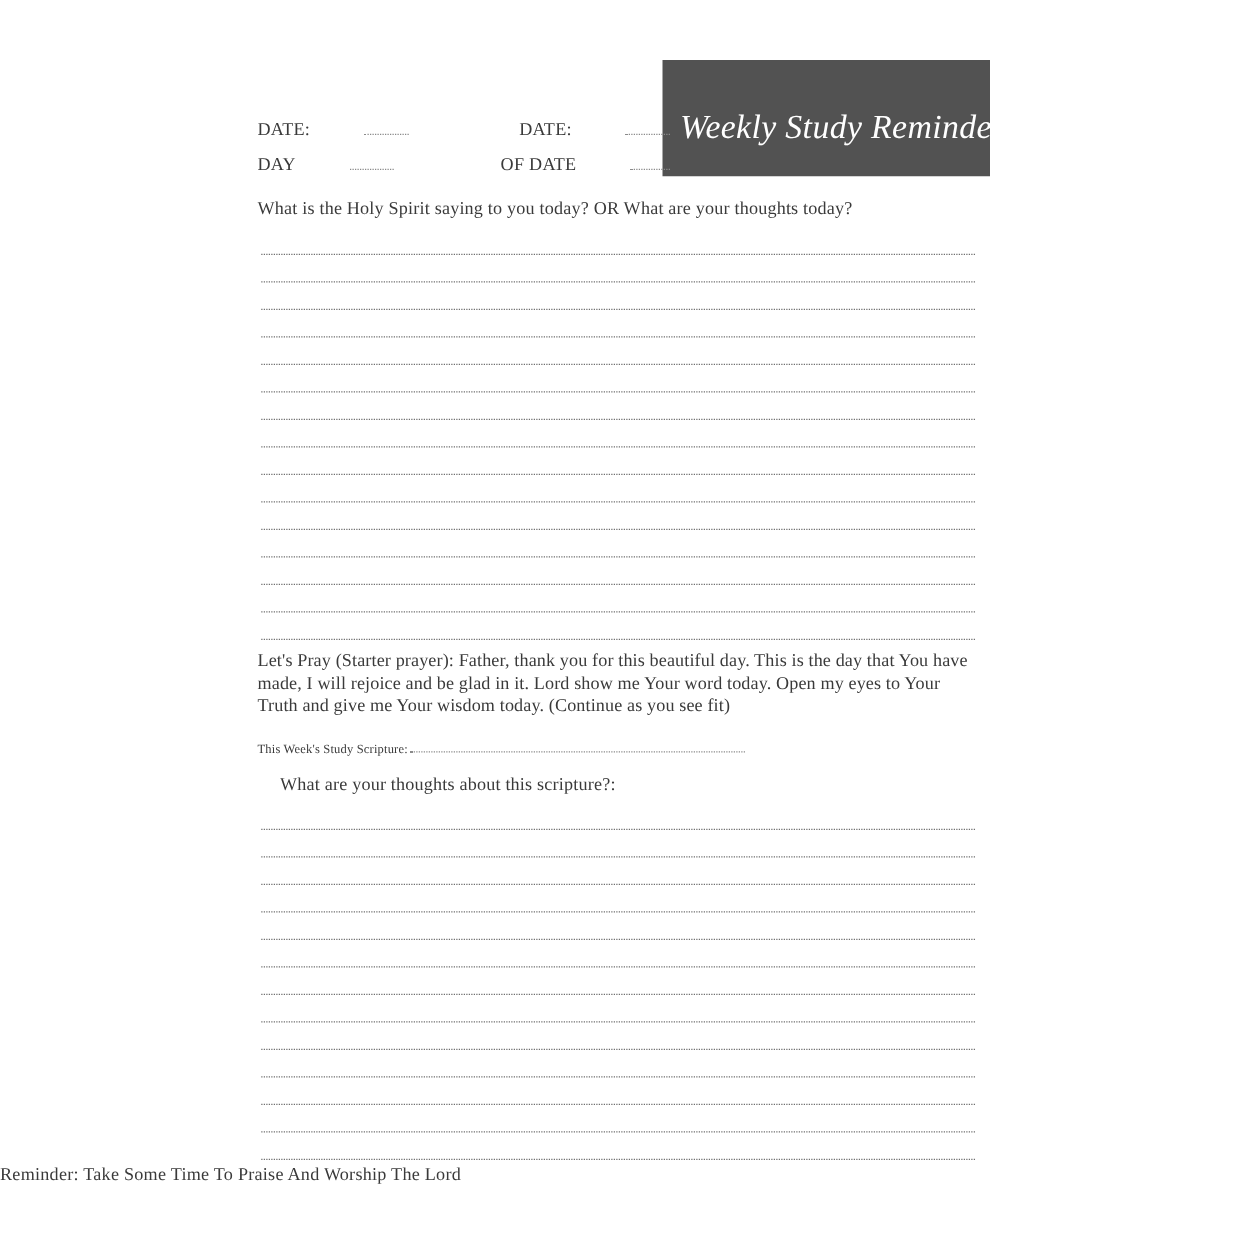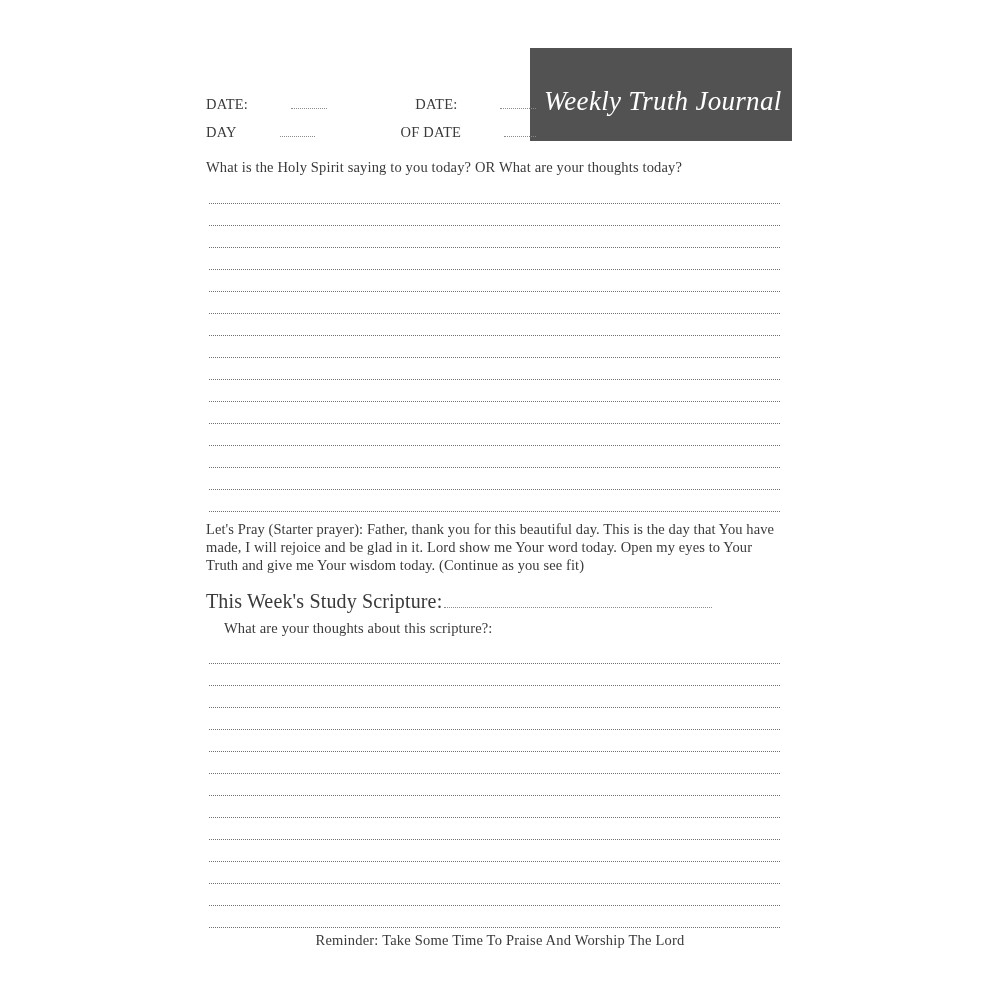--- a/index.html
+++ b/index.html
@@ -111,48 +111,48 @@
     line-height: 18px;
     text-align: left;
     letter-spacing: 0.1px;
   }
 
   
   .scripture {
     position: absolute;
     left: 206px;
     top: 590px;
-    font-size: 20px;
+    font-size: 10px;
     display: flex;
     align-items: baseline;
     letter-spacing: 0.15px;
   }
   .scripture .dotrule.w-scripture {
     width: 268px;
     margin-left: 2px;
   }
 
   
   .reminder {
     position: absolute;
     left: 0;
     right: 0;
     top: 932px;
-    text-align: center;
+    text-align: left;
     font-size: 14.5px;
     letter-spacing: 0.2px;
   }
 </style>
 </head>
 <body>
 
 <div class="page">
 
   <div class="title-banner">
-    <span class="title-text">Weekly Truth Journal</span>
+    <span class="title-text">Weekly Study Reminder</span>
   </div>
 
   <div class="meta">
     <div class="meta-row">
       <span class="meta-label">DATE:</span>
       <span class="dotrule w-date"></span>
       <span class="meta-gap"></span>
       <span class="meta-label">DATE:</span>
       <span class="dotrule w-time"></span>
     </div>

